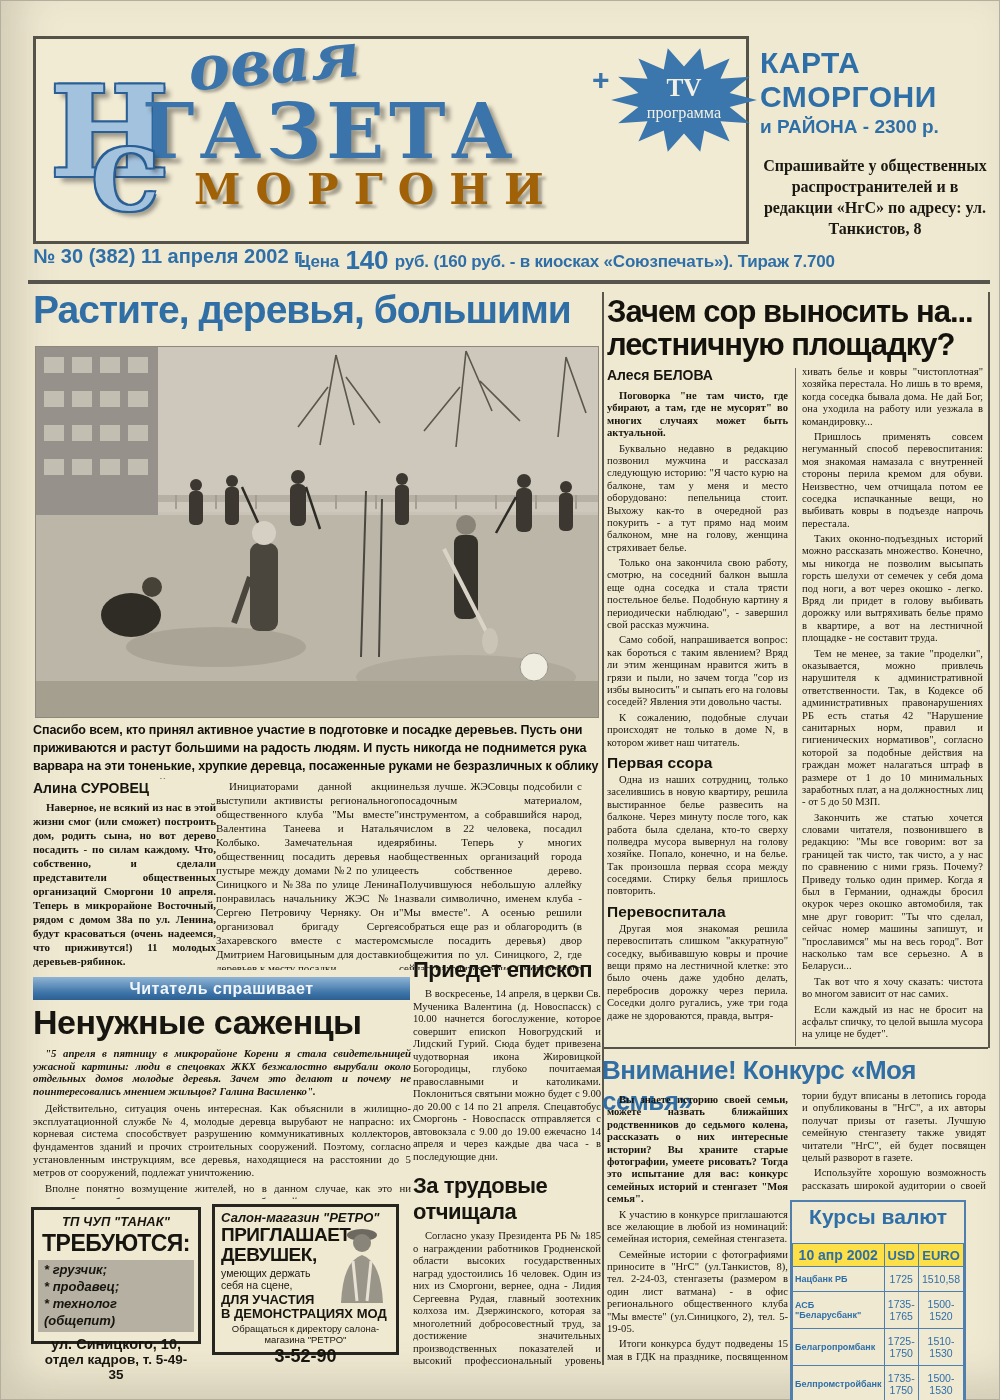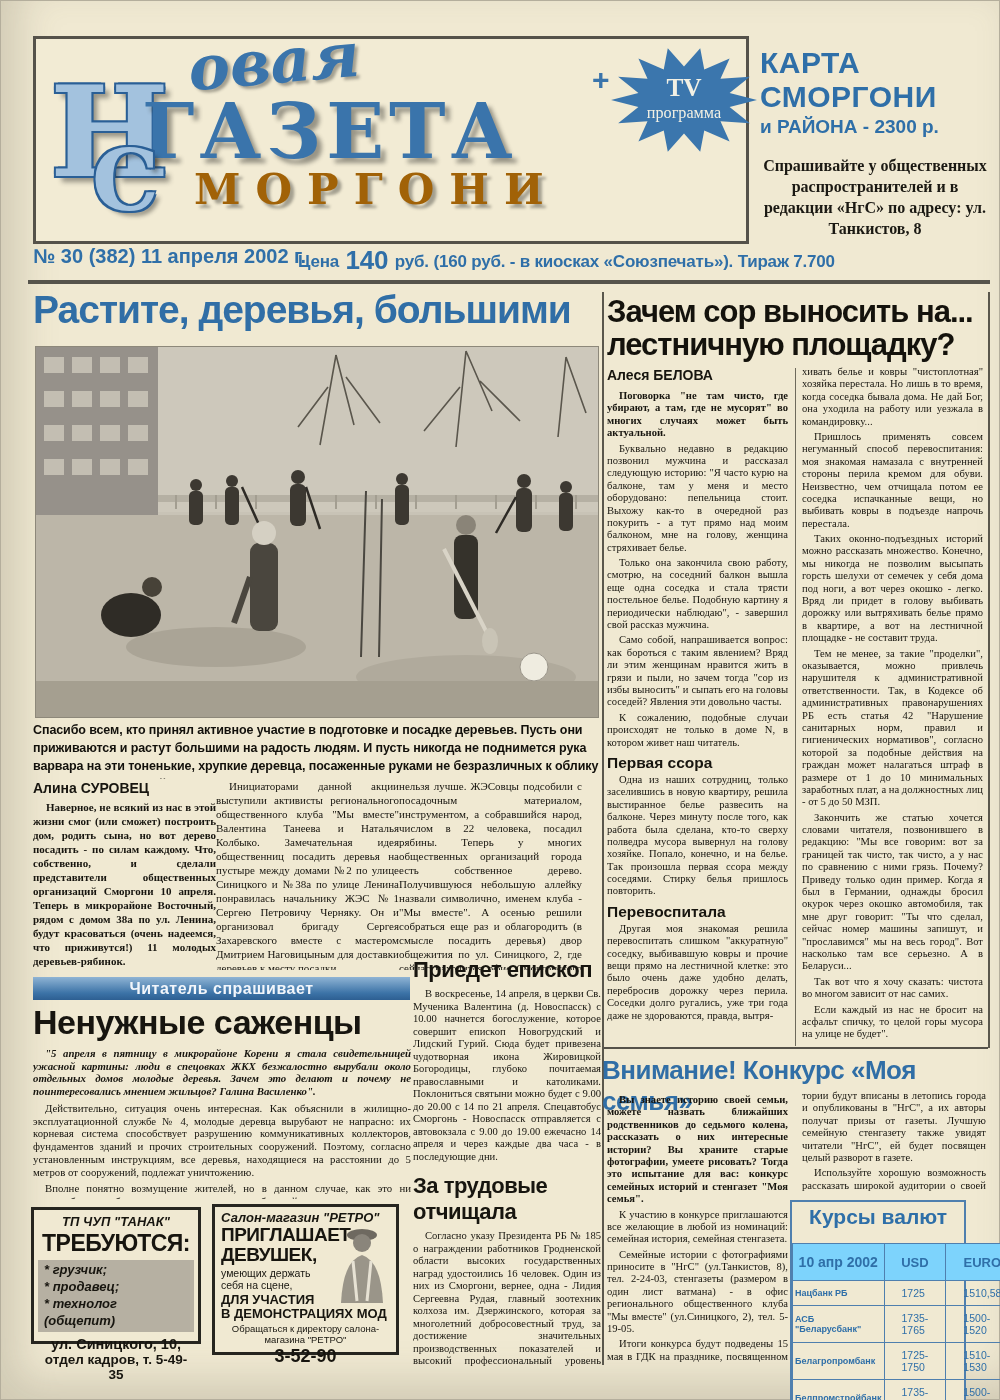--- a/index.html
+++ b/index.html
@@ -91,24 +91,24 @@
   
   .contest-head{position:absolute;left:602px;top:1055px;width:388px;text-align:left;
                 font:bold 26px "Liberation Sans",sans-serif;color:#306ea6;letter-spacing:-.5px;}
   .contest-col1{position:absolute;left:607px;top:1094px;width:181px;height:268px;}
   .contest-col2{position:absolute;left:802px;top:1090px;width:184px;height:106px;}
   
   .fx{position:absolute;left:790px;top:1200px;width:176px;border:2px solid #4f7fae;background:#f0e9d2;box-sizing:border-box;}
   .fx-title{font:bold 21px "Liberation Sans",sans-serif;color:#2f6fa8;text-align:center;padding:3px 0 14px;}
   .fx table{width:100%;border-collapse:collapse;}
   .fx th,.fx td{border:1px solid #4f7fae;color:#2f6fa8;}
-  .fx th{background:#7dd3fc;font:bold 13px "Liberation Sans",sans-serif;padding:10px 1px;}
+  .fx th{background:#fde047;font:bold 13px "Liberation Sans",sans-serif;padding:3px 1px;}
   .fx th.fx-date{font-size:14px;}
   .fx td.name{font:bold 9px "Liberation Sans",sans-serif;text-align:left;padding:6px 2px;}
-  .fx td.val{font:10.5px "Liberation Sans",sans-serif;padding:6px 17px;}
+  .fx td.val{font:10.5px "Liberation Sans",sans-serif;text-align:center;padding:6px 3px;}
 </style>
 </head>
 <body>
 
 <div class="page">
 
   <div class="mast">
     <span class="logo-n">Н</span>
     <span class="logo-ovaya">овая</span>
     <span class="logo-gazeta">ГАЗЕТА</span>
@@ -289,21 +289,21 @@
     <p>Другая моя знакомая решила перевоспитать слишком "аккуратную" соседку, выбивавшую ковры и прочие вещи прямо на лестничной клетке: это было очень даже удобно делать, перебросив дорожку через перила. Соседки долго ругались, уже три года даже не здороваются, правда, вытря-</p>
   </div>
 
   <div class="txtcol trash-col2">
     <p class="noindent">хивать белье и ковры "чистоплотная" хозяйка перестала. Но лишь в то время, когда соседка бывала дома. Не дай Бог, она уходила на работу или уезжала в командировку...</p>
     <p>Пришлось применять совсем негуманный способ перевоспитания: моя знакомая намазала с внутренней стороны перила кремом для обуви. Неизвестно, чем отчищала потом ее соседка испачканные вещи, но выбивать ковры в подъезде напрочь перестала.</p>
     <p>Таких оконно-подъездных историй можно рассказать множество. Конечно, мы никогда не позволим высыпать горсть шелухи от семечек у себя дома под ноги, а вот через окошко - легко. Вряд ли придет в голову выбивать дорожку или вытряхивать белье прямо в квартире, а вот на лестничной площадке - не составит труда.</p>
     <p>Тем не менее, за такие "проделки", оказывается, можно привлечь нарушителя к административной ответственности. Так, в Кодексе об административных правонарушениях РБ есть статья 42 "Нарушение санитарных норм, правил и гигиенических нормативов", согласно которой за подобные действия на граждан может налагаться штраф в размере от 1 до 10 минимальных заработных плат, а на должностных лиц - от 5 до 50 МЗП.</p>
     <p>Закончить же статью хочется словами читателя, позвонившего в редакцию: "Мы все говорим: вот за границей так чисто, так чисто, а у нас по сравнению с ними грязь. Почему? Приведу только один пример. Когда я был в Германии, однажды бросил окурок через окошко автомобиля, так мне друг говорит: "Ты что сделал, сейчас номер машины запишут, и "прославимся" мы на весь город". Вот насколько там все серьезно. А в Беларуси...</p>
     <p>Так вот что я хочу сказать: чистота во многом зависит от нас самих.</p>
-    <p>Если каждый из нас не бросит на асфальт спичку, то целой горы мусора на улице не будет".</p>
+    <p>Если каждый из нас не бросит на асфальт спичку, то целой вышла мусора на улице не будет".</p>
   </div>
 
   <div class="contest-head">Внимание! Конкурс «Моя семья»</div>
   <div class="txtcol contest-col1">
     <p class="bold-p">Вы знаете историю своей семьи, можете назвать ближайших родственников до седьмого колена, рассказать о них интересные истории? Вы храните старые фотографии, умеете рисовать? Тогда это испытание для вас: конкурс семейных историй и стенгазет "Моя семья".</p>
     <p>К участию в конкурсе приглашаются все желающие в любой из номинаций: семейная история, семейная стенгазета.</p>
     <p>Семейные истории с фотографиями приносите в "НгС" (ул.Танкистов, 8), тел. 2-24-03, стенгазеты (размером в один лист ватмана) - в офис регионального общественного клуба "Мы вместе" (ул.Синицкого, 2), тел. 5-19-05.</p>
     <p>Итоги конкурса будут подведены 15 мая в ГДК на празднике, посвященном Дню семьи. Лучшие семейные ис-</p>
   </div>
   <div class="txtcol contest-col2">

